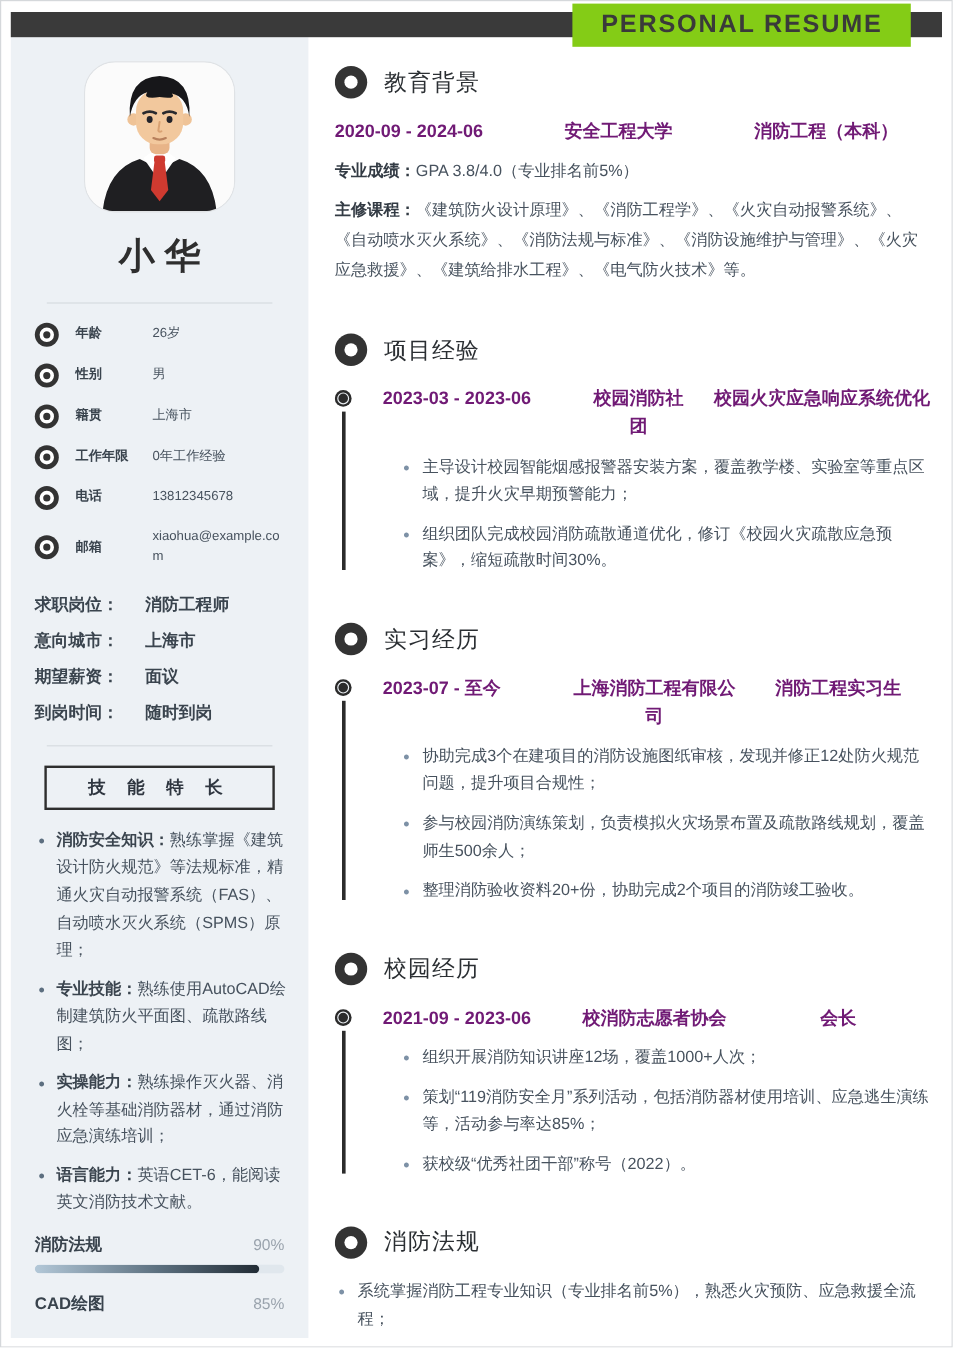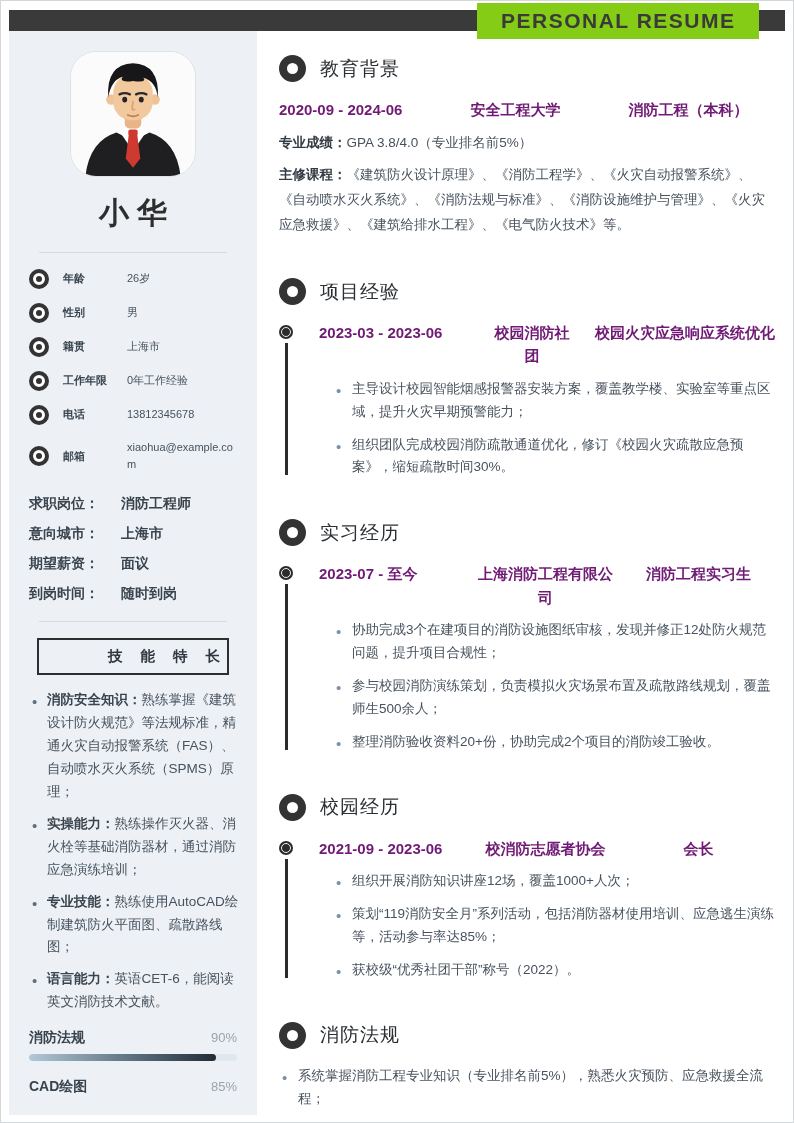--- a/index.html
+++ b/index.html
@@ -38,21 +38,21 @@
     flex:0 0 20px; width:20px; height:20px; border-radius:50%; background:#333; position:relative; margin-right:14px; margin-top:0;
   }
   .dot-icon::before { content:""; position:absolute; inset:4px; border:3px solid #fff; border-radius:50%; }
   .info-label { flex:0 0 64px; font-weight:bold; color:#3a444e; line-height:1.55; }
   .info-value { flex:1; color:#47525e; line-height:1.55; word-break:break-all; }
   .intent-list { padding:8px 2px 0; }
   .intent-row { display:flex; margin-bottom:12px; font-size:14px; font-weight:bold; color:#3a444e; }
   .intent-label { flex:0 0 92px; }
   .skills-title-box {
     margin:16px 10px 14px; border:2px solid #2e2e2e; padding:7px 0;
-    text-align:right; font-size:14.5px; font-weight:bold; letter-spacing:7px; color:#2f3640;
+    text-align:center; font-size:14.5px; font-weight:bold; letter-spacing:7px; color:#2f3640;
   }
   .skill-list { list-style:none; padding:0 0 0 4px; }
   .skill-list li { position:relative; padding-left:16px; margin-bottom:9px; font-size:13.5px; color:#47525e; line-height:1.7; }
   .skill-list li::before { content:"•"; position:absolute; left:1px; top:0; color:#5d6f80; font-size:15px; }
   .skill-term { font-weight:bold; color:#3a444e; }
   .bars { padding:6px 2px 0; }
   .bar-item { margin-bottom:17px; }
   .bar-head { display:flex; justify-content:space-between; align-items:baseline; margin-bottom:7px; }
   .bar-label { font-size:14px; font-weight:bold; color:#39434d; }
   .bar-pct { font-size:13px; color:#9aa3ad; }
@@ -188,22 +188,22 @@
           <span class="intent-value">随时到岗</span>
         </div>
       </div>
 
       <hr class="sb-divider">
 
       <div class="skills-title-box">技 能 特 长</div>
 
       <ul class="skill-list">
         <li><span class="skill-term">消防安全知识：</span><span>熟练掌握《建筑设计防火规范》等法规标准，精通火灾自动报警系统（FAS）、自动喷水灭火系统（SPMS）原理；</span></li>
+        <li><span class="skill-term">专业技能：</span><span>熟练使用AutoCAD绘制建筑防火平面图、疏散路线图；</span></li>
         <li><span class="skill-term">实操能力：</span><span>熟练操作灭火器、消火栓等基础消防器材，通过消防应急演练培训；</span></li>
-        <li><span class="skill-term">专业技能：</span><span>熟练使用AutoCAD绘制建筑防火平面图、疏散路线图；</span></li>
         <li><span class="skill-term">语言能力：</span><span>英语CET-6，能阅读英文消防技术文献。</span></li>
       </ul>
 
       <div class="bars">
         <div class="bar-item">
           <div class="bar-head">
             <span class="bar-label">消防法规</span>
             <span class="bar-pct">90%</span>
           </div>
           <div class="bar-track">

